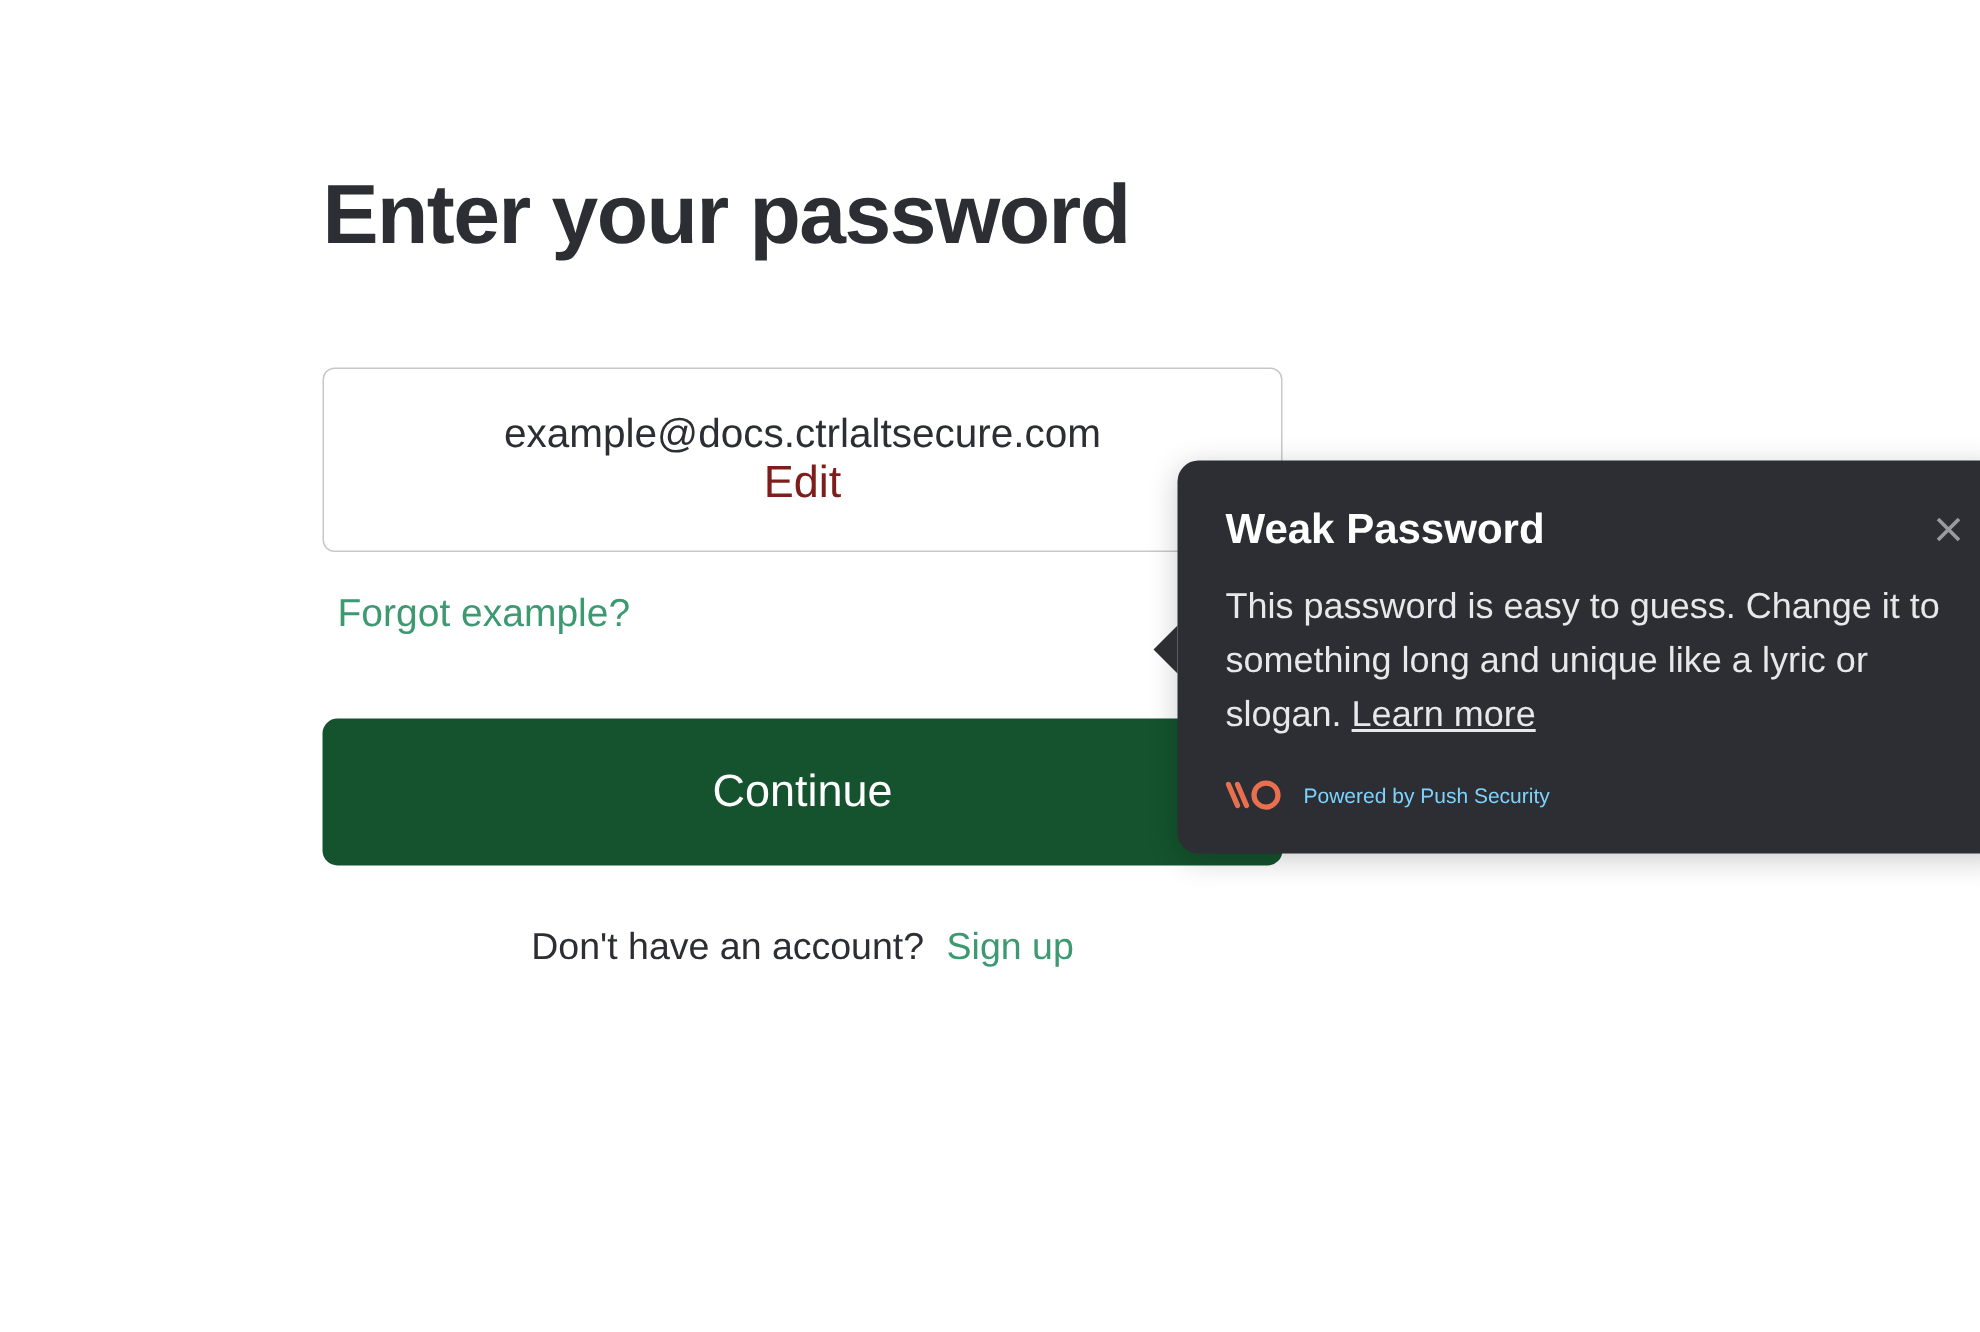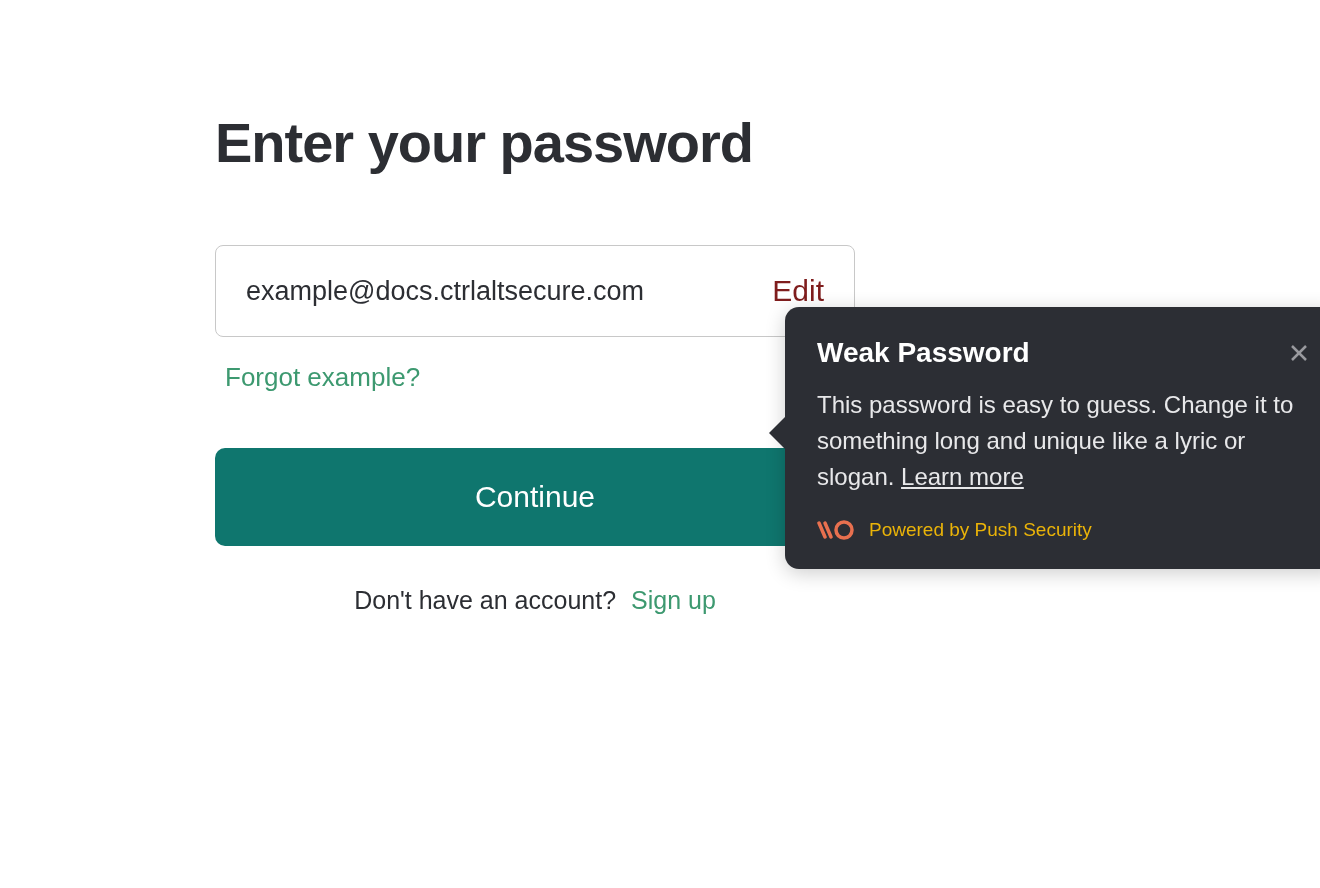--- a/index.html
+++ b/index.html
@@ -25,23 +25,24 @@
       font-weight: 700;
       color: #2c2e33;
       margin-bottom: 70px;
       letter-spacing: -1px;
     }
     .email-box {
       border: 1px solid #c8c8c8;
       border-radius: 8px;
       padding: 28px 30px;
       display: flex;
-      justify-content: space-between;
+      justify-content: flex-start;
       align-items: center;
       margin-bottom: 25px;
+      flex-direction: column;
     }
     .email-value {
       font-size: 27px;
       color: #2c2e33;
     }
     .edit-link {
       font-size: 30px;
       color: #7f1d1d;
       cursor: pointer;
     }
@@ -84,21 +85,21 @@
     .forgot-link {
       font-size: 26px;
       color: #3d9970;
       cursor: pointer;
       margin-left: 10px;
       display: inline-block;
       margin-bottom: 55px;
     }
     .continue-btn {
       width: 100%;
-      background: #0f766e;
+      background: #14532d;
       color: #fff;
       border: none;
       border-radius: 10px;
       padding: 32px 0;
       font-size: 30px;
       cursor: pointer;
       margin-bottom: 40px;
     }
     .signup-row {
       text-align: center;
@@ -163,22 +164,22 @@
       display: flex;
       align-items: center;
       gap: 14px;
     }
     .push-logo {
       width: 38px;
       height: 22px;
       flex-shrink: 0;
     }
     .powered-text {
-      font-size: 19px;
-      color: #eab308;
+      font-size: 14px;
+      color: #7dd3fc;
     }
   </style>
 </head>
 <body>
 
 <div class="container">
   <h1 class="page-title">Enter your password</h1>
 
   <div class="email-box">
     <span class="email-value">example@docs.ctrlaltsecure.com</span>

